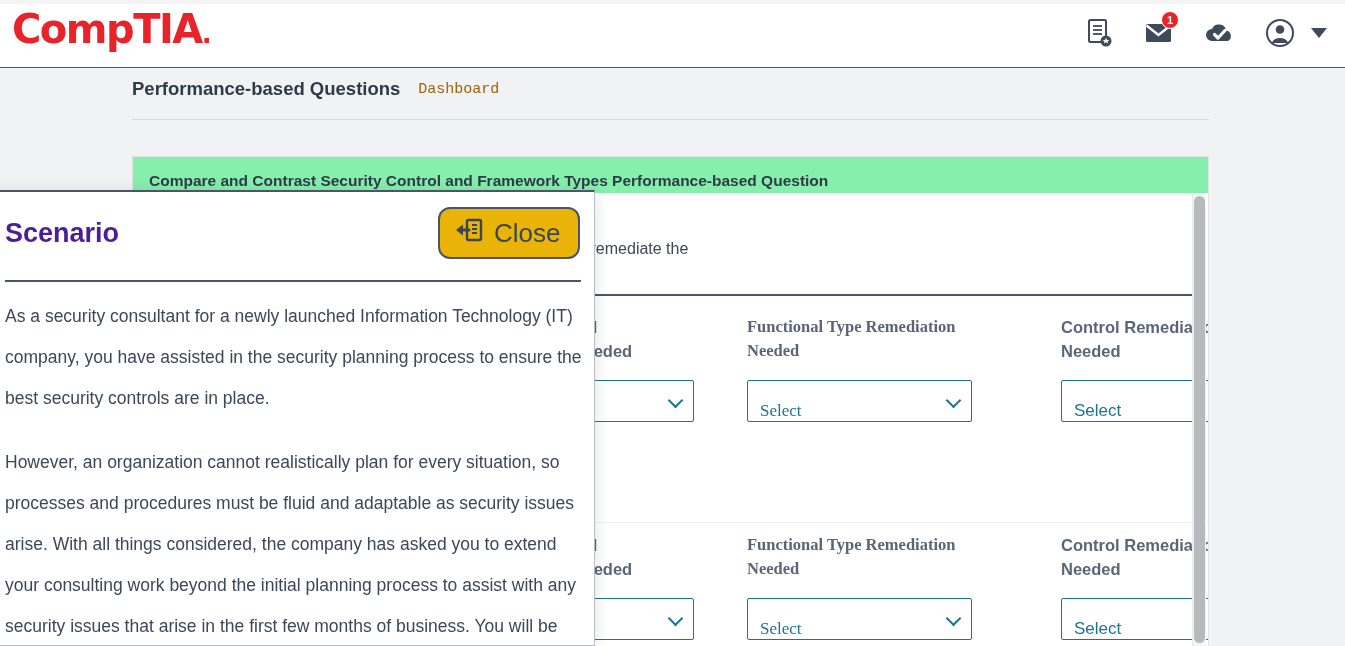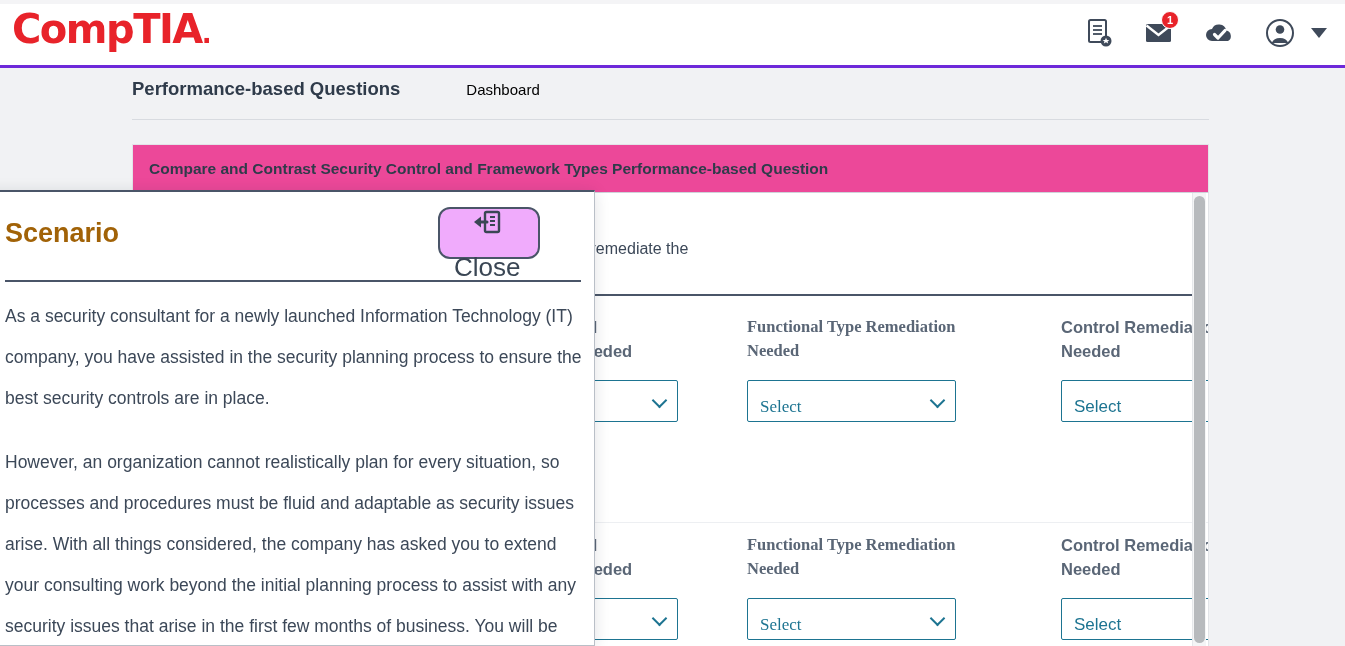--- a/index.html
+++ b/index.html
@@ -9,21 +9,21 @@
     background: #f1f2f4;
     font-family: "Liberation Sans", sans-serif;
     color: #3c4858;
   }
 
   
   .topbar {
     position: absolute; top: 0; left: 0;
     width: 1345px; height: 68px;
     background: #ffffff;
-    border-bottom: 3px solid #6d28d9;
+    border-bottom: 1px solid #6d28d9;
   }
   .topbar-strip {
     position:absolute; top:0; left:0; width:1345px; height:4px;
     background:#f4f4f6;
   }
   .logo {
     position: absolute; left: 12px; top: 6px;
     font-size: 40px; font-weight: bold;
     color: #e8232a;
     letter-spacing: -1.5px;
@@ -59,40 +59,41 @@
     margin-left: -12px;
   }
 
   
   .tabrow {
     position: absolute; top: 68px; left: 0;
     width: 1345px; height: 56px;
   }
   .tabs {
     position: absolute; left: 132px; top: 10px;
-    display: flex; align-items: flex-end; gap: 66px;
+    display: flex; align-items: flex-end; gap: 18px;
   }
   .tab-active {
     font-size: 18.5px; font-weight: bold; color: #2f3b4a;
     padding-bottom: 10px;
   }
   .tab-inactive {
-    font-size: 15px; color: #000000;
+    font-size: 15px; color: #a16207;
     padding-bottom: 12px;
+    font-family: Liberation Mono, monospace;
   }
   .tab-underline {
     position: absolute; left: 132px; top: 51px;
     width: 1077px; height: 1px; background: #d8dbe0;
   }
 
   
   .card-header {
-    position: absolute; left: 132px; top: 144px;
+    position: absolute; left: 132px; top: 156px;
     width: 1077px; height: 49px;
-    background: #ec4899;
+    background: #86efac;
     border: 1px solid #e2e4e8;
     border-bottom: 1px solid #cfd3da;
   }
   .card-header-title {
     position: absolute; left: 16px; top: 15px;
     font-size: 15.5px; font-weight: bold; color: #2f3b4a;
   }
 
   
   .card-body {
@@ -167,27 +168,27 @@
   .col-ctl { left: 928px; }
 
   .col-head {
     font-size: 16.5px; font-weight: bold;
     color: #5a6676; line-height: 24px;
     margin-top: 10px;
   }
 
   .select {
     margin-top: 17px;
-    width: 209px; height: 42px;
+    width: 225px; height: 42px;
     border: 1px solid #1d7491;
     background: #fff;
     border-radius: 2px;
     position: relative;
-    display: flex; align-items: flex-start;
-    padding: 16px 12px;
+    display: flex; align-items: flex-end;
+    padding: 0 12px;
     font-size: 17px; color: #1d7491;
   }
   .select .chev {
     position: absolute; right: 12px; top: 14px;
     width: 11px; height: 11px;
     border-right: 2px solid #1d7491;
     border-bottom: 2px solid #1d7491;
     transform: rotate(45deg);
   }
 
@@ -218,38 +219,37 @@
     left: -16px; top: 190px;
     width: 611px; height: 456px;
     background: #ffffff;
     border: 1px solid #b9bfc7;
     border-top: 2px solid #4a5568;
     box-shadow: 0 2px 14px rgba(20,30,45,0.13);
     overflow: hidden;
   }
   .modal-title {
     position: absolute; left: 20px; top: 26px;
-    font-size: 27px; font-weight: bold; color: #a16207;
+    font-size: 27px; font-weight: bold; color: #4c1d95;
   }
   .modal-rule {
     position: absolute; left: 20px; top: 88px;
     width: 576px; height: 2px; background: #4a5568;
   }
   .close-btn {
     position: absolute; left: 453px; top: 15px;
     height: 52px;
     display: flex; align-items: center; gap: 10px;
     padding: 0 18px 0 14px;
     border: 2.5px solid #4a5568;
     border-radius: 12px;
-    background: #f0abfc;
+    background: #eab308;
     color: #3a4654;
     font-size: 26px;
     white-space: nowrap;
-    flex-direction: column;
   }
   .modal-text {
     position: absolute; left: 20px; top: 104px;
     width: 578px;
     font-size: 17.5px; line-height: 41px;
     color: #3c4858;
   }
   .modal-text p + p { margin-top: 23px; }
 </style>
 </head>

